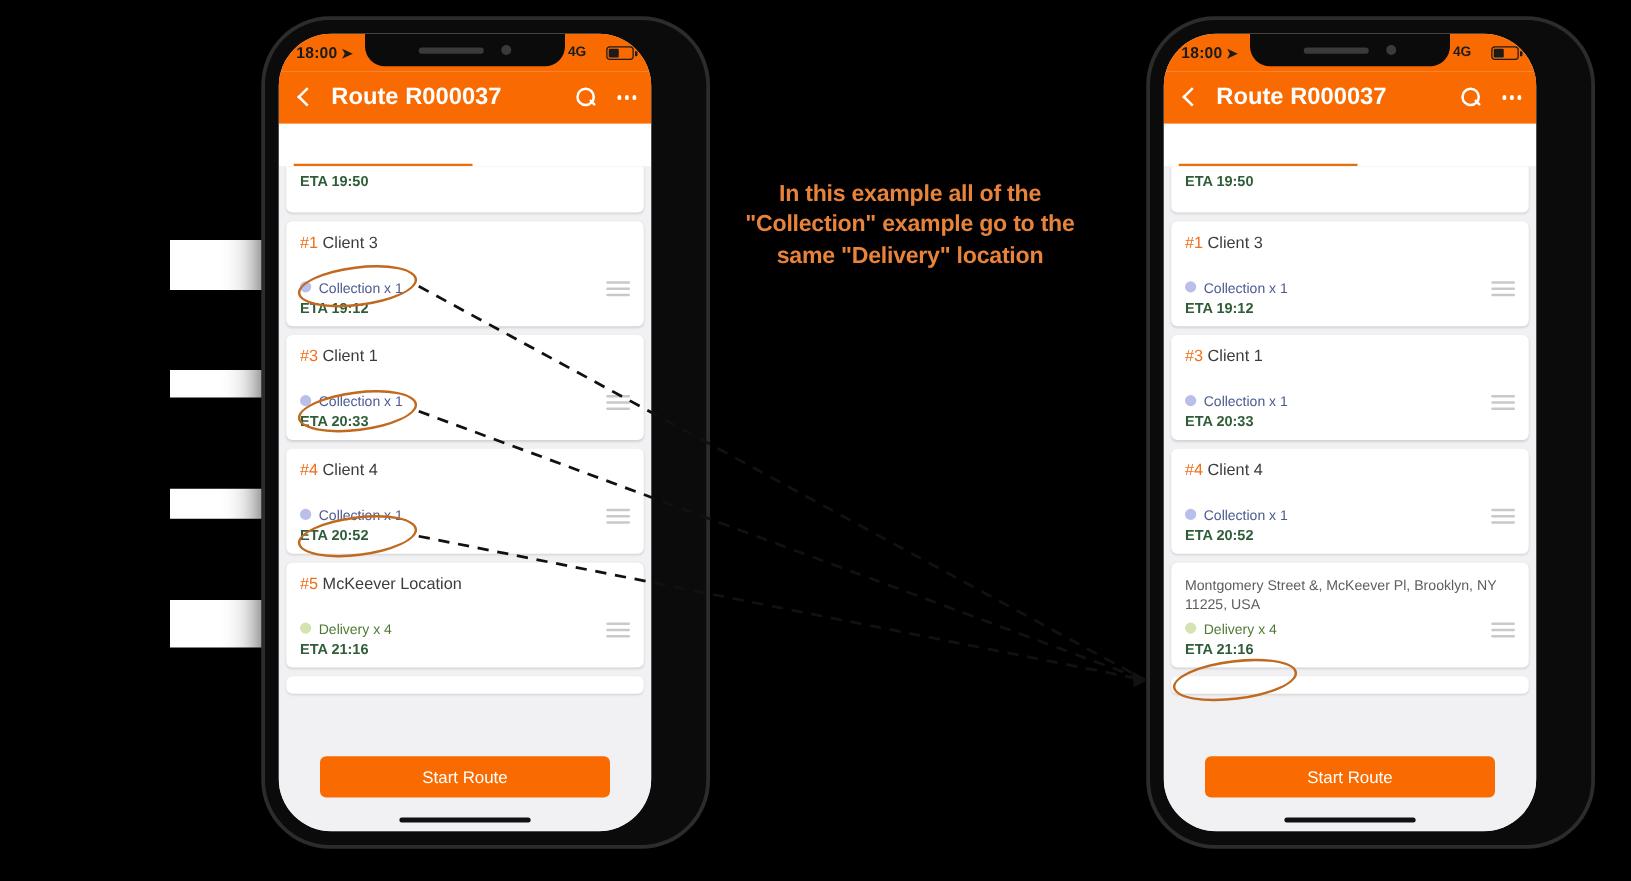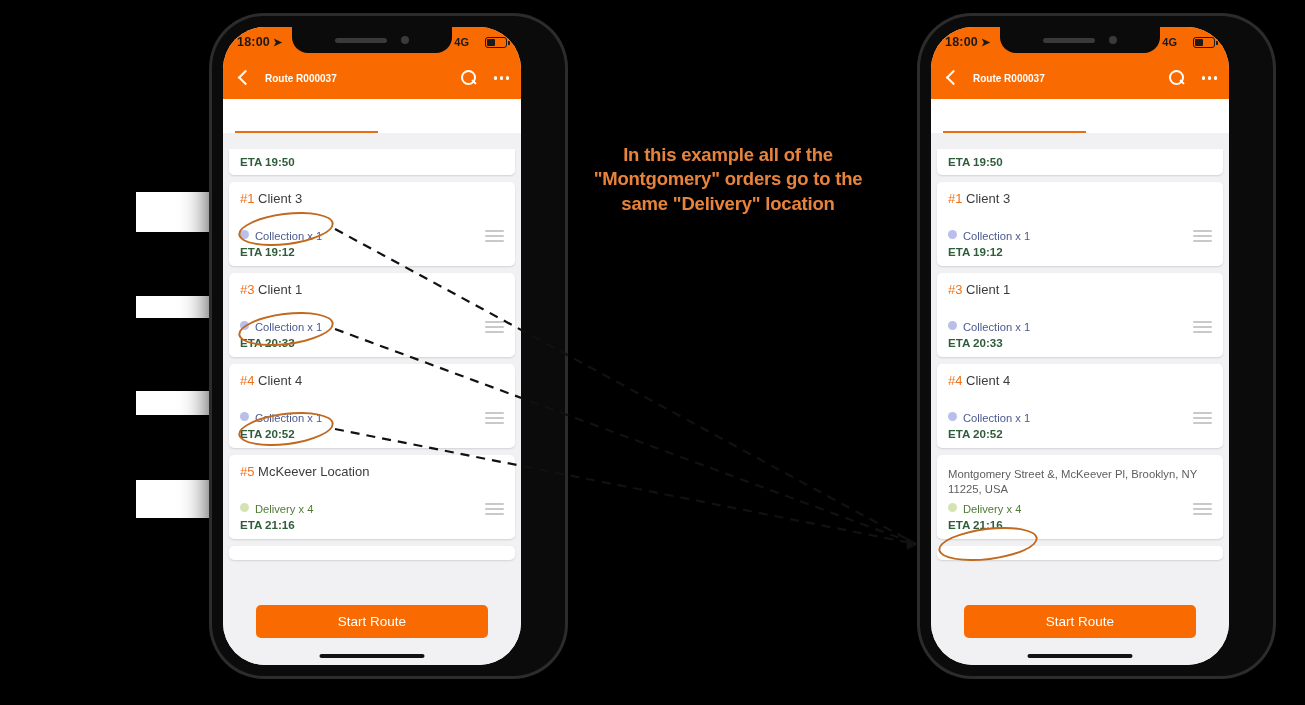--- a/index.html
+++ b/index.html
@@ -79,21 +79,21 @@
     background: #F96A00;
     display: flex; align-items: center;
     padding: 0 12px; gap: 10px;
   }
   .back-ic { width: 16px; height: 16px; position: relative; flex: 0 0 auto; }
   .back-ic::before {
     content:""; position:absolute; left:5px; top:2px;
     width:9px; height:9px; border-left:2px solid #fff; border-bottom:2px solid #fff;
     transform: rotate(45deg);
   }
-  .route-title { color:#fff; font-size: 10px; font-weight: bold; flex: 1; margin-left: 4px; }
+  .route-title { color:#fff; font-size: 19px; font-weight: bold; flex: 1; margin-left: 4px; }
   .search-ic { width:17px;height:17px;position:relative;flex:0 0 auto;margin-right:6px; }
   .search-ic::before {
     content:""; position:absolute; left:0; top:0; width:11px;height:11px;
     border:2px solid #fff; border-radius:50%;
   }
   .search-ic::after {
     content:""; position:absolute; left:10px; top:11px; width:6px;height:2px;
     background:#fff; transform:rotate(45deg); border-radius:1px;
   }
   .dots-ic { display:flex; gap:2.5px; align-items:center; flex:0 0 auto; }
@@ -119,21 +119,21 @@
     padding: 0 6px; overflow: hidden; position: relative;
   }
   .card {
     background: #fff; border-radius: 5px;
     margin-bottom: 7px; position: relative;
     box-shadow: 0 1px 2px rgba(0,0,0,0.13);
     padding: 9px 11px 8px 11px;
   }
   .card.partial-top {
     border-top-left-radius:0; border-top-right-radius:0;
-    margin-top: 16px; padding-top: 3px; padding-bottom: 7px;
+    margin-top: 0; padding-top: 3px; padding-bottom: 18px;
   }
   .card.partial-bottom { height: 14px; padding: 0; margin-bottom: 0; overflow: hidden; }
   .card-title { font-size: 13px; color: #3c3c3c; margin-bottom: 24px; }
   .card-title .num { color: #F0701A; }
   .card-addr {
     font-size: 11.3px; color: #5e5e5e; line-height: 1.3; margin-bottom: 7px;
   }
   .card-row { display: flex; gap: 6px; }
   .dot { width: 9px; height: 9px; border-radius: 50%; flex: 0 0 auto; }
   .dot.collection { background: #b9bfea; }
@@ -195,21 +195,21 @@
 </head>
 <body>
 
 <div class="stage">
 
   <div class="redact" style="left:136px;top:192px;width:74px;height:40px;"></div>
   <div class="redact" style="left:136px;top:296px;width:74px;height:22px;"></div>
   <div class="redact" style="left:136px;top:391px;width:74px;height:24px;"></div>
   <div class="redact" style="left:136px;top:480px;width:74px;height:38px;"></div>
 
-  <div class="caption">In this example all of the "Montgomery" orders go to the same "Delivery" location</div>
+  <div class="caption">In this example all of the "Collection" example go to the same "Delivery" location</div>
 
   <div class="phone left">
     <div class="screen">
 
       <div class="notch">
         <div class="speaker"></div>
         <div class="camera"></div>
       </div>
 
       <div class="statusbar">

